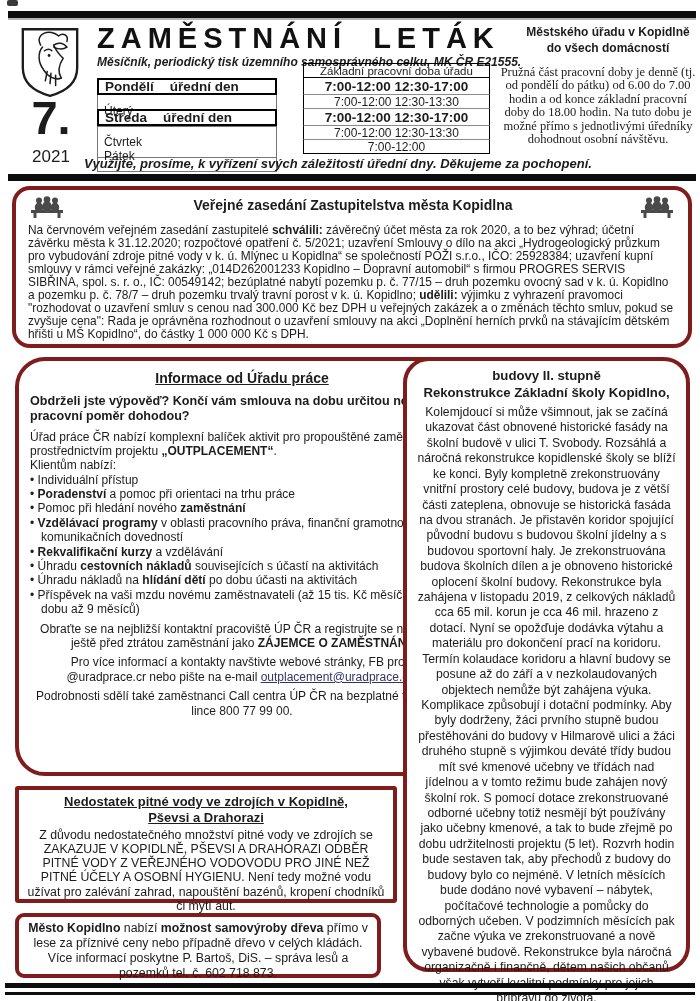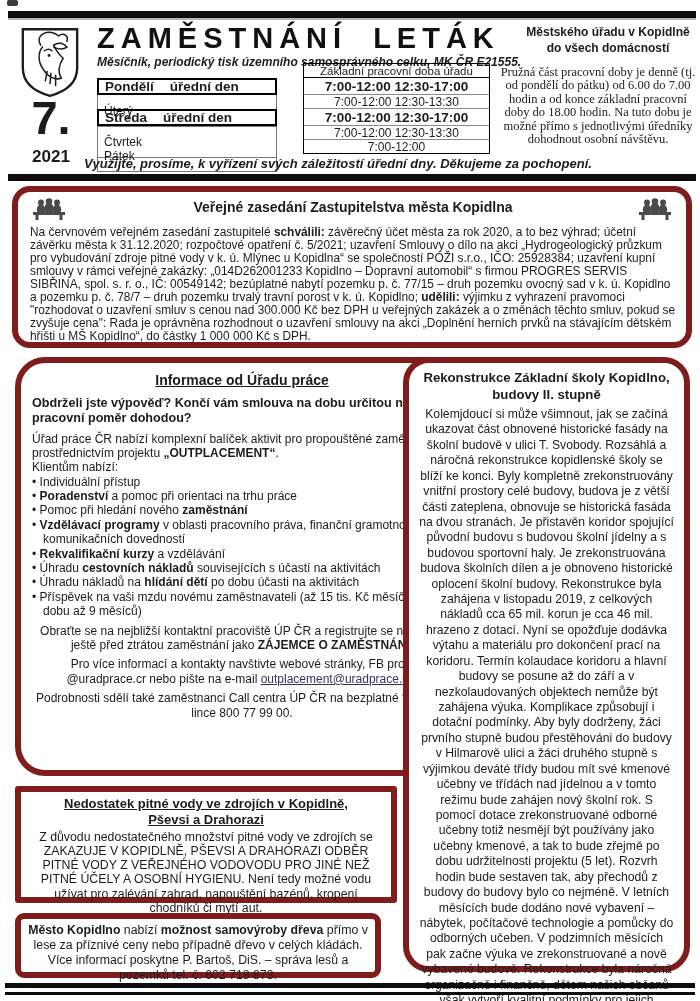--- a/index.html
+++ b/index.html
@@ -14,21 +14,21 @@
   .bar-top { left:8px; right:4px; top:11px; height:7px; box-shadow:0 2px 0 #b5b5b5; }
   .bar-mid { left:8px; right:4px; top:174px; height:7px; }
   .bar-b1 { left:5px; right:5px; top:983px; height:5px; }
   .bar-b2 { left:5px; right:5px; top:992px; height:3px; }
 
   
   .coa { position:absolute; left:20px; top:26px; }
   .issue-no { position:absolute; left:5px; top:94px; width:92px; text-align:center;
               font-size:47px; font-weight:bold; line-height:1; }
   .issue-year { position:absolute; left:5px; top:147px; width:92px; text-align:center;
-                font-size:17px; font-weight:bold; }
+                font-size:17px; font-weight:normal; }
   .main-title { position:absolute; left:97px; top:22px; font-size:29px; font-weight:bold;
                 letter-spacing:6px; word-spacing:12px; white-space:nowrap; color:#111; }
   .audience { position:absolute; left:519px; top:25px; width:178px; text-align:center;
               font-size:12px; font-weight:bold; line-height:1.3; }
   .subtitle { position:absolute; left:97px; top:55px; font-size:12px; font-weight:bold; font-style:italic; }
 
   .ht { position:absolute; left:97px; top:63px; width:393px; font-size:12px; }
   .ht-row { display:flex; align-items:stretch; }
   .ht-c1 { width:180px; display:flex; align-items:center; padding-left:6px; gap:16px; }
   .ht-gap { width:26px; }
@@ -39,21 +39,21 @@
   .ht-bold .ht-c2 { font-weight:bold; font-size:13.5px; }
   .ht-norm .ht-c1 { border:1px solid #777; border-top:none; height:32px; }
   .ht-norm { height:14px; } .ht-bold { height:17px; }
   .ht-last .ht-c2 { border-bottom:1px solid #000; }
 
   .flex-note { position:absolute; left:500px; top:66px; width:196px; text-align:center;
                font-family:"Liberation Serif", serif; font-size:12.5px; line-height:1.07; }
   .usage { position:absolute; left:84px; top:156px; font-size:13px; font-weight:bold; font-style:italic; }
 
   
-  .rbox { position:absolute; border:6px solid #7f1d1d; background:#fff; }
+  .rbox { position:absolute; border:4px solid #7f1d1d; background:#fff; }
   .council { left:12px; right:8px; top:186px; height:162px; border-radius:18px; padding:6px 10px 0 12px; }
   .council-title { text-align:center; font-size:14px; font-weight:bold; margin-top:1px; }
   .council-body { margin-top:11px; font-size:11.9px; line-height:1.09; text-align:left; }
   .meet-icon { position:absolute; top:6px; }
   .meet-icon.l { left:14px; } .meet-icon.r { right:14px; }
 
   .labour { left:15px; top:357px; width:454px; height:419px; border-radius:30px; padding:9px 11px 0 11px;
             font-size:12px; line-height:1.2; }
   .labour-title { text-align:center; font-size:14px; font-weight:bold;
                   text-decoration:underline; margin-bottom:7px; }
@@ -222,22 +222,22 @@
     </div>
     <p class="water-body">Z důvodu nedostatečného množství pitné vody ve zdrojích se ZAKAZUJE V KOPIDLNĚ, PŠEVSI A DRAHORAZI ODBĚR PITNÉ VODY Z VEŘEJNÉHO VODOVODU PRO JINÉ NEŽ PITNÉ ÚČELY A OSOBNÍ HYGIENU. Není tedy možné vodu užívat pro zalévání zahrad, napouštění bazénů, kropení chodníků či mytí aut.</p>
   </section>
 
   <section class="rbox wood">
     <p><b>Město Kopidlno</b><span> nabízí </span><b>možnost samovýroby dřeva</b><span> přímo v lese za příznivé ceny nebo případně dřevo v celých kládách. Více informací poskytne P. Bartoš, DiS. – správa lesů a pozemků tel. č. 602 718 873.</span></p>
   </section>
 
   <section class="rbox school">
     <h2 class="school-title">
+      <div>budovy II. stupně</div>
       <div>Rekonstrukce Základní školy Kopidlno,</div>
-      <div>budovy II. stupně</div>
     </h2>
     <p class="school-body">Kolemjdoucí si může všimnout, jak se začíná ukazovat část obnovené historické fasády na školní budově v ulici T. Svobody. Rozsáhlá a náročná rekonstrukce kopidlenské školy se blíží ke konci. Byly kompletně zrekonstruovány vnitřní prostory celé budovy, budova je z větší části zateplena, obnovuje se historická fasáda na dvou stranách. Je přistavěn koridor spojující původní budovu s budovou školní jídelny a s budovou sportovní haly. Je zrekonstruována budova školních dílen a je obnoveno historické oplocení školní budovy. Rekonstrukce byla zahájena v listopadu 2019, z celkových nákladů cca 65 mil. korun je cca 46 mil. hrazeno z dotací. Nyní se opožďuje dodávka výtahu a materiálu pro dokončení prací na koridoru. Termín kolaudace koridoru a hlavní budovy se posune až do září a v nezkolaudovaných objektech nemůže být zahájena výuka. Komplikace způsobují i dotační podmínky. Aby byly dodrženy, žáci prvního stupně budou přestěhováni do budovy v Hilmarově ulici a žáci druhého stupně s výjimkou deváté třídy budou mít své kmenové učebny ve třídách nad jídelnou a v tomto režimu bude zahájen nový školní rok. S pomocí dotace zrekonstruované odborné učebny totiž nesmějí být používány jako učebny kmenové, a tak to bude zřejmě po dobu udržitelnosti projektu (5 let). Rozvrh hodin bude sestaven tak, aby přechodů z budovy do budovy bylo co nejméně. V letních měsících bude dodáno nové vybavení – nábytek, počítačové technologie a pomůcky do odborných učeben. V podzimních měsících pak začne výuka ve zrekonstruované a nově vybavené budově. Rekonstrukce byla náročná organizačně i finančně, dětem našich občanů však vytvoří kvalitní podmínky pro jejich přípravu do života.</p>
   </section>
 
   <div class="bar bar-b1"></div>
   <div class="bar bar-b2"></div>
 
 </div>
 
 </body></html>

